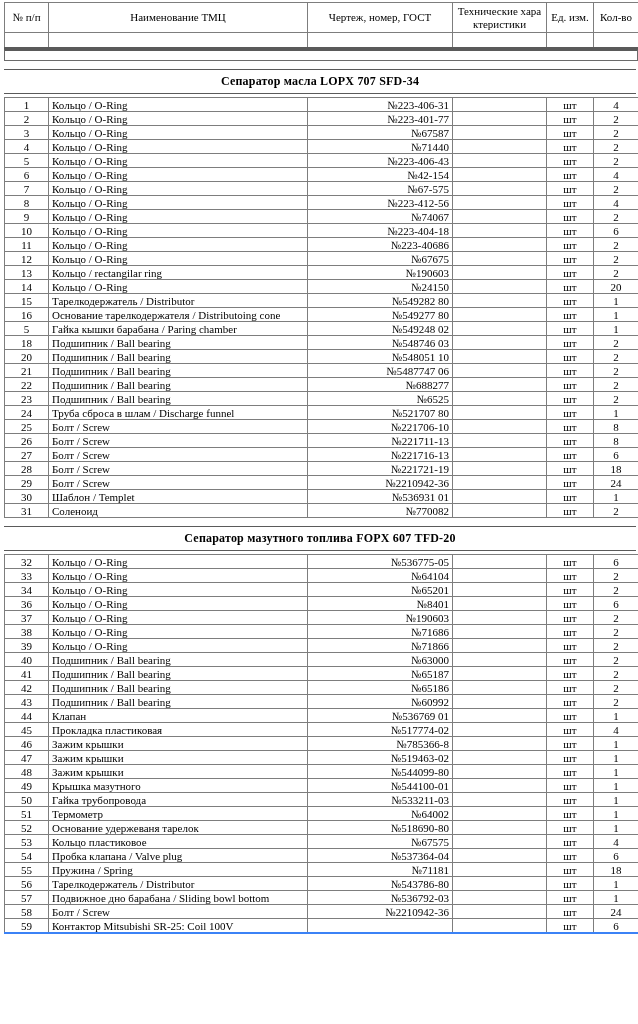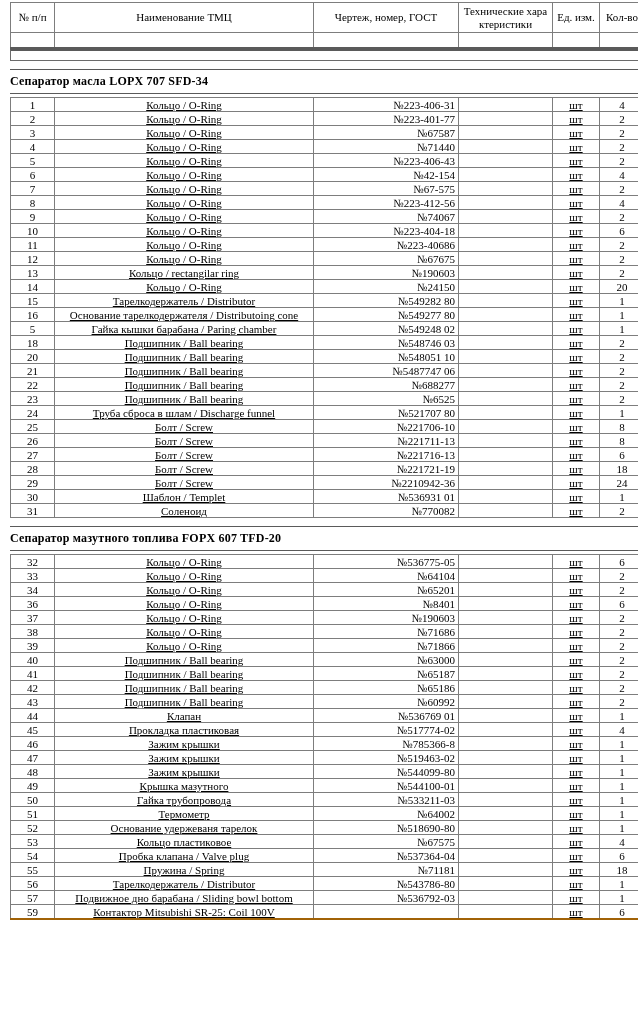--- a/index.html
+++ b/index.html
@@ -8,21 +8,21 @@
     background: #ffffff;
     color: #000000;
     font-family: "Liberation Serif", "DejaVu Serif", serif;
   }
   body {
     width: 638px;
     height: 1024px;
     overflow: hidden;
   }
   .page {
-    padding: 2px 2px 0 10px;
+    padding: 2px 2px 0 4px;
   }
   table.tbl {
     border-collapse: collapse;
     table-layout: fixed;
     width: 634px;
   }
   .tbl th, .tbl td {
     border: 1px solid #7d7d7d;
     overflow: hidden;
   }
@@ -50,44 +50,45 @@
     height: 9px;
     border: 1px solid #6b6b6b;
     border-top: 2px solid #5a5a5a;
   }
   
   .section-title {
     width: 632px;
     border: 1px solid #5a5a5a;
     border-left: none;
     border-right: none;
+    text-align: center;
     font-weight: bold;
     font-size: 12px;
     padding: 4px 0 4px 0;
     margin-top: 8px;
     margin-bottom: 3px;
     letter-spacing: 0.2px;
   }
   
   .body-tbl td {
     font-size: 11px;
     line-height: 1.1;
     height: 13px;
     padding: 0 3px;
     vertical-align: middle;
     white-space: nowrap;
   }
   .body-tbl .c0 { text-align: center; padding: 0 1px; }
-  .body-tbl .c1 { text-align: center; text-decoration: underline; }
+  .body-tbl .c1 { text-align: left; }
   .body-tbl .c2 { text-align: right; }
   .body-tbl .c3 { text-align: left; }
-  .body-tbl .c4 { text-align: center; text-decoration: underline; }
+  .body-tbl .c4 { text-align: center; }
   .body-tbl .c5 { text-align: center; }
   .body-tbl.last {
-    border-bottom: 2px solid #a16207;
+    border-bottom: 2px solid #3b82f6;
   }
 </style>
 </head>
 <body>
 
 <div class="page">
 
   <table class="tbl head-tbl">
     <colgroup>
       <col style="width:44px">
@@ -581,20 +582,28 @@
         </tr>
         <tr>
           <td class="c0">57</td>
           <td class="c1">Подвижное дно барабана / Sliding bowl bottom</td>
           <td class="c2">№536792-03</td>
           <td class="c3"></td>
           <td class="c4">шт</td>
           <td class="c5">1</td>
         </tr>
         <tr>
+          <td class="c0">58</td>
+          <td class="c1">Болт / Screw</td>
+          <td class="c2">№2210942-36</td>
+          <td class="c3"></td>
+          <td class="c4">шт</td>
+          <td class="c5">24</td>
+        </tr>
+        <tr>
           <td class="c0">59</td>
           <td class="c1">Контактор Mitsubishi SR-25: Coil 100V</td>
           <td class="c2"></td>
           <td class="c3"></td>
           <td class="c4">шт</td>
           <td class="c5">6</td>
         </tr>
       </tbody>
   </table>
 

